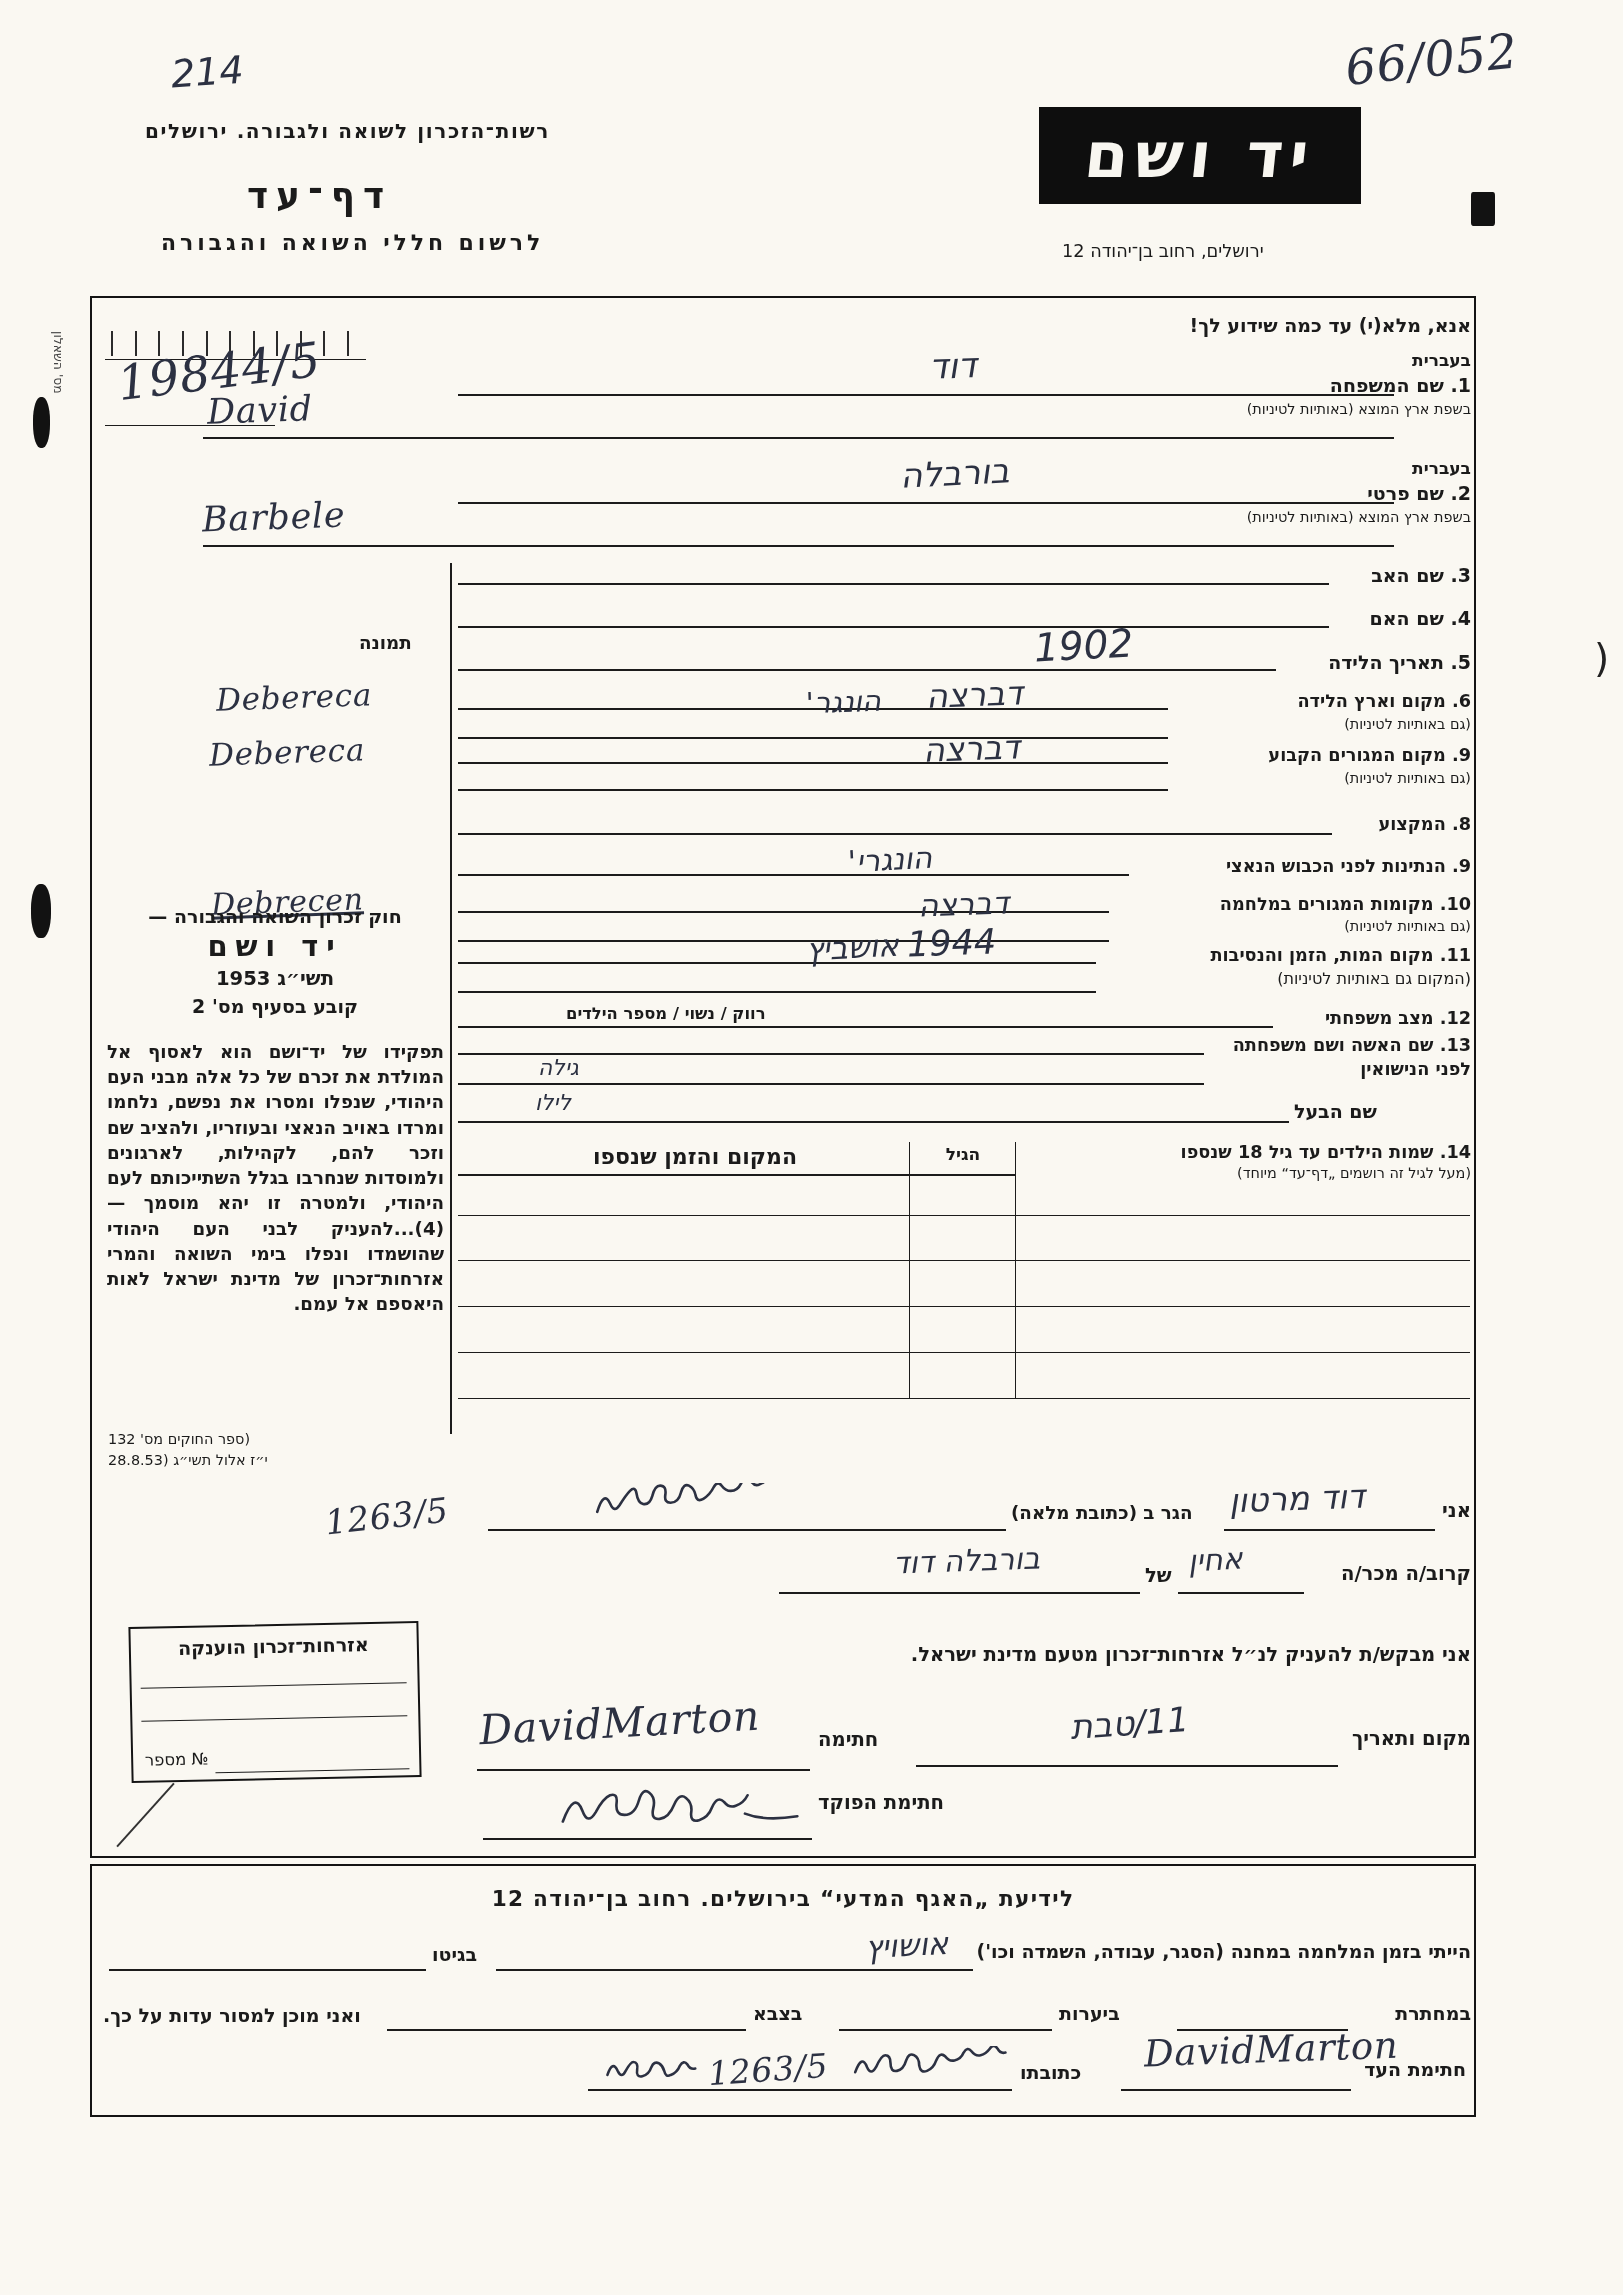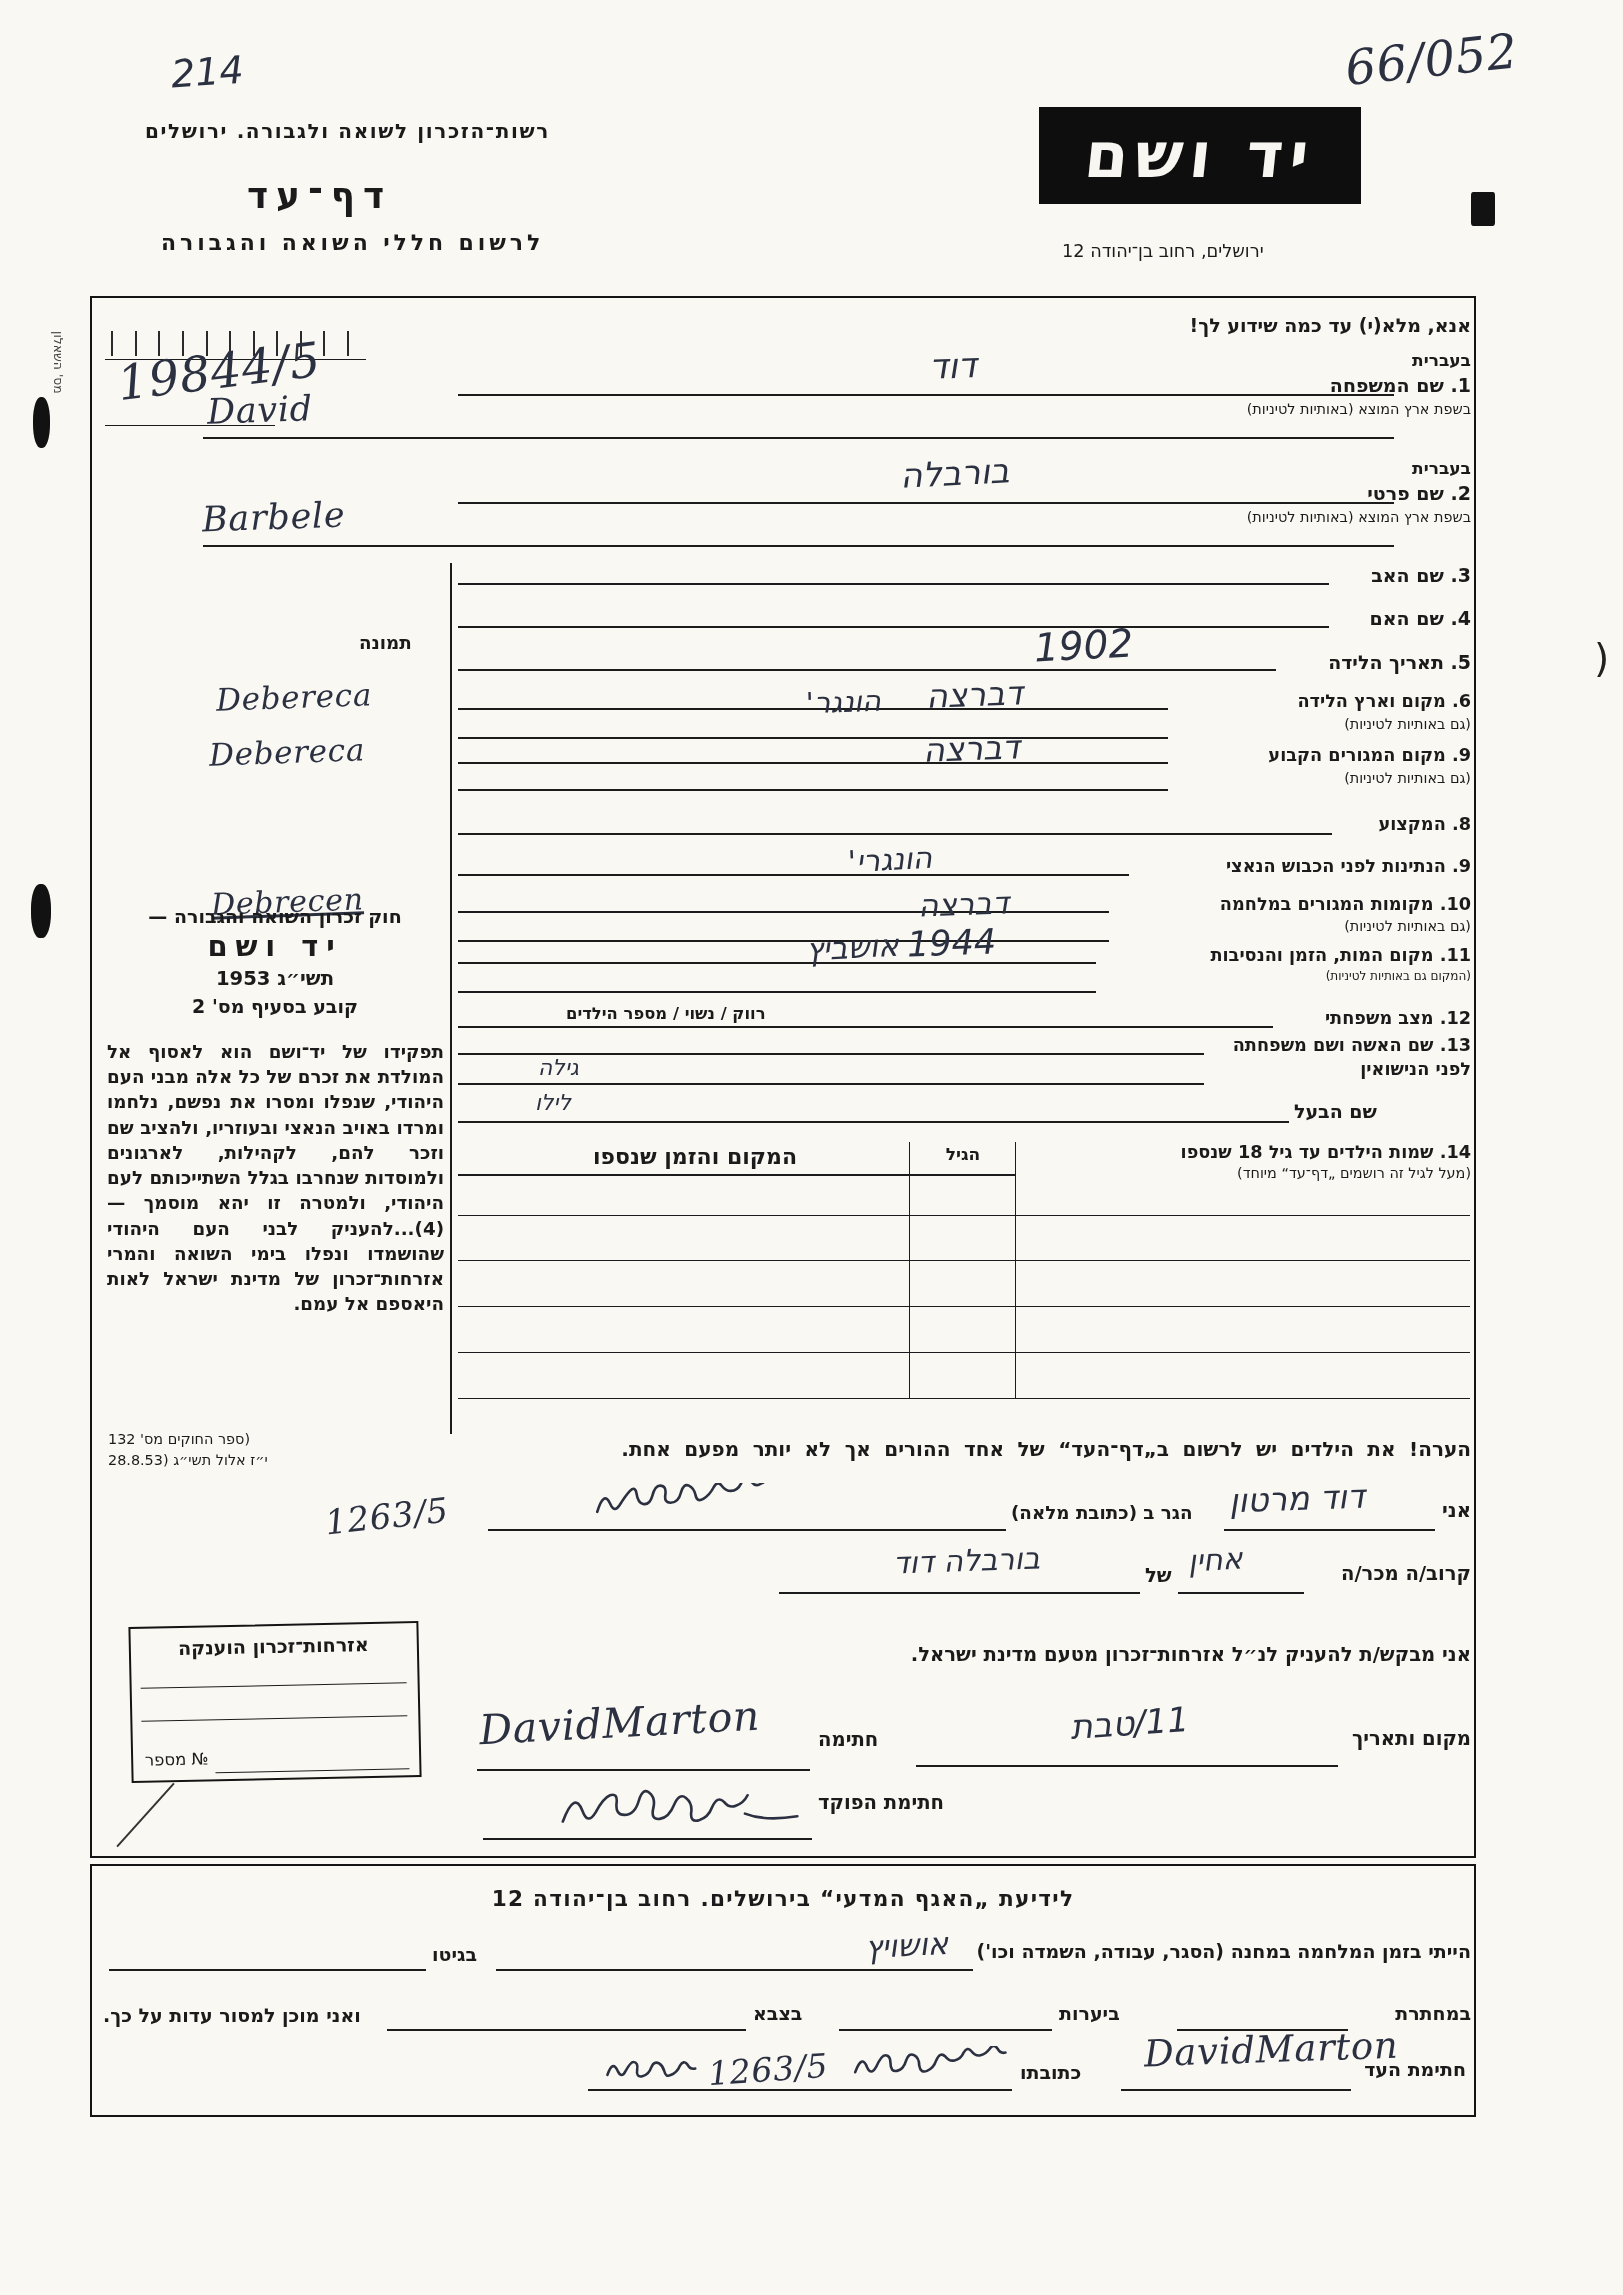--- a/index.html
+++ b/index.html
@@ -111,21 +111,21 @@
   <div class="hw" style="left:848px; top:842px; font-size:30px; transform:rotate(-3deg);">הונגרי'</div>
 
   <div class="lbl" style="right:152px; top:894px; font-size:17.7px;">10. מקומות המגורים במלחמה</div>
   <div class="sub" style="right:152px; top:918px; font-size:14.4px;">(גם באותיות לטיניות)</div>
   <div class="line" style="left:458px; top:911px; width:651px;"></div>
   <div class="line" style="left:458px; top:940px; width:651px;"></div>
   <div class="hw" style="left:918px; top:886px; font-size:31px; transform:rotate(-2deg);">דברצה</div>
   <div class="hwl" style="left:211px; top:884px; font-size:30px; transform:rotate(-2deg); text-decoration:underline;">Debrecen</div>
 
   <div class="lbl" style="right:152px; top:945px; font-size:17.7px;">11. מקום המות, הזמן והנסיבות</div>
-  <div class="sub" style="right:152px; top:969px; font-size:12px;">(המקום גם באותיות לטיניות)</div>
+  <div class="sub" style="right:152px; top:969px; font-size:16px;">(המקום גם באותיות לטיניות)</div>
   <div class="line" style="left:458px; top:962px; width:638px;"></div>
   <div class="line" style="left:458px; top:991px; width:638px;"></div>
   <div class="hw" style="left:806px; top:929px; font-size:31px; transform:rotate(-3deg);">אושביץ</div>
   <div class="hw" style="left:907px; top:923px; font-size:35px; transform:rotate(-2deg);">1944</div>
 
   <div class="lbl" style="right:152px; top:1008px; font-size:17.7px;">12. מצב משפחתי</div>
   <div class="line" style="left:458px; top:1026px; width:815px;"></div>
   <div class="txt" style="left:566px; top:1004px; font-size:16.4px; font-weight:600;">רווק / נשוי / מספר הילדים</div>
 
   <div class="lbl" style="right:152px; top:1035px; font-size:17.7px;">13. שם האשה ושם משפחתה</div>
@@ -143,21 +143,20 @@
   <div class="lbl center" style="left:912px; top:1144px; width:102px; font-size:17px;">הגיל</div>
   <div class="line" style="left:458px; top:1174px; width:557px;"></div>
   <div class="vline" style="left:909px; top:1142px; height:257px; border-left-width:1.3px;"></div>
   <div class="vline" style="left:1015px; top:1142px; height:257px; border-left-width:1.3px;"></div>
   <div class="line thin" style="left:458px; top:1215px; width:1012px;"></div>
   <div class="line thin" style="left:458px; top:1260px; width:1012px;"></div>
   <div class="line thin" style="left:458px; top:1306px; width:1012px;"></div>
   <div class="line thin" style="left:458px; top:1352px; width:1012px;"></div>
   <div class="line thin" style="left:458px; top:1398px; width:1012px;"></div>
 
-  <div class="lbl" style="right:152px; top:1437px; font-size:20px; word-spacing:6.5px;">הערה! את הילדים יש לרשום ב„דף־העד“ של אחד ההורים אך לא יותר מפעם אחת.</div>
 
   <div class="vline" style="left:450px; top:563px; height:871px;"></div>
   <div class="lbl" style="left:359px; top:632px; font-size:18.3px;">תמונה</div>
 
   <div class="lbl center" style="left:105px; top:905px; width:340px; font-size:19px;">חוק זכרון השואה והגבורה —</div>
   <div class="lbl center" style="left:105px; top:929px; width:340px; font-size:29px; letter-spacing:7.9px;">יד ושם</div>
   <div class="lbl center" style="left:105px; top:967px; width:340px; font-size:19.6px;">תשי״ג 1953</div>
   <div class="lbl center" style="left:105px; top:995px; width:340px; font-size:19px;">קובע בסעיף מס' 2</div>
   <div class="txt just" style="left:107px; top:1039px; width:337px; font-size:18.3px; font-weight:600; line-height:1.38;">תפקידו של יד־ושם הוא לאסוף אל המולדת את זכרם של כל אלה מבני העם היהודי, שנפלו ומסרו את נפשם, נלחמו ומרדו באויב הנאצי ובעוזריו, ולהציב שם וזכר להם, לקהילות, לארגונים ולמוסדות שנחרבו בגלל השתייכותם לעם היהודי, ולמטרה זו יהא מוסמך — (4)...להעניק לבני העם היהודי שהושמדו ונפלו בימי השואה והמרי אזרחות־זכרון של מדינת ישראל לאות היאספם אל עמם.</div>
   <div class="sub" style="left:108px; top:1431px; font-size:14.4px;">(ספר החוקים מס' 132</div>

